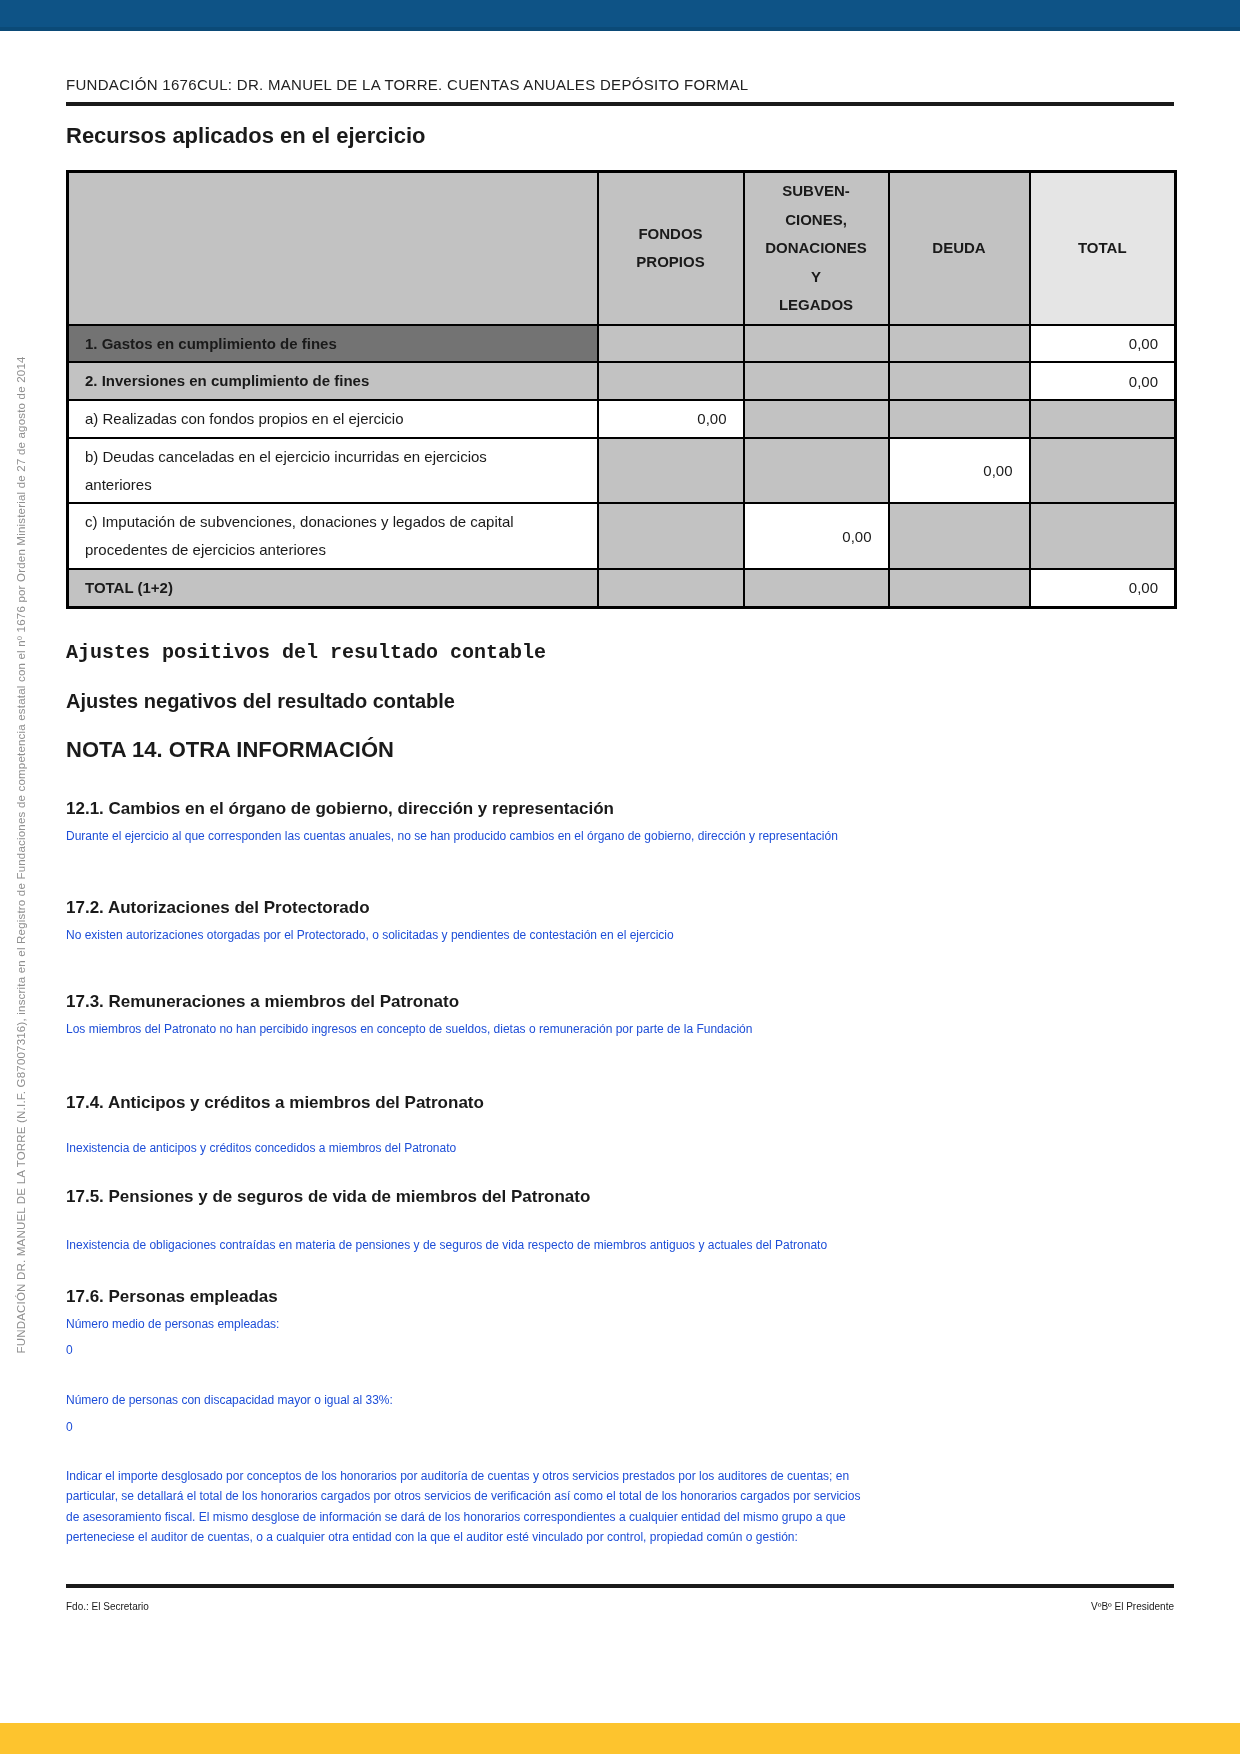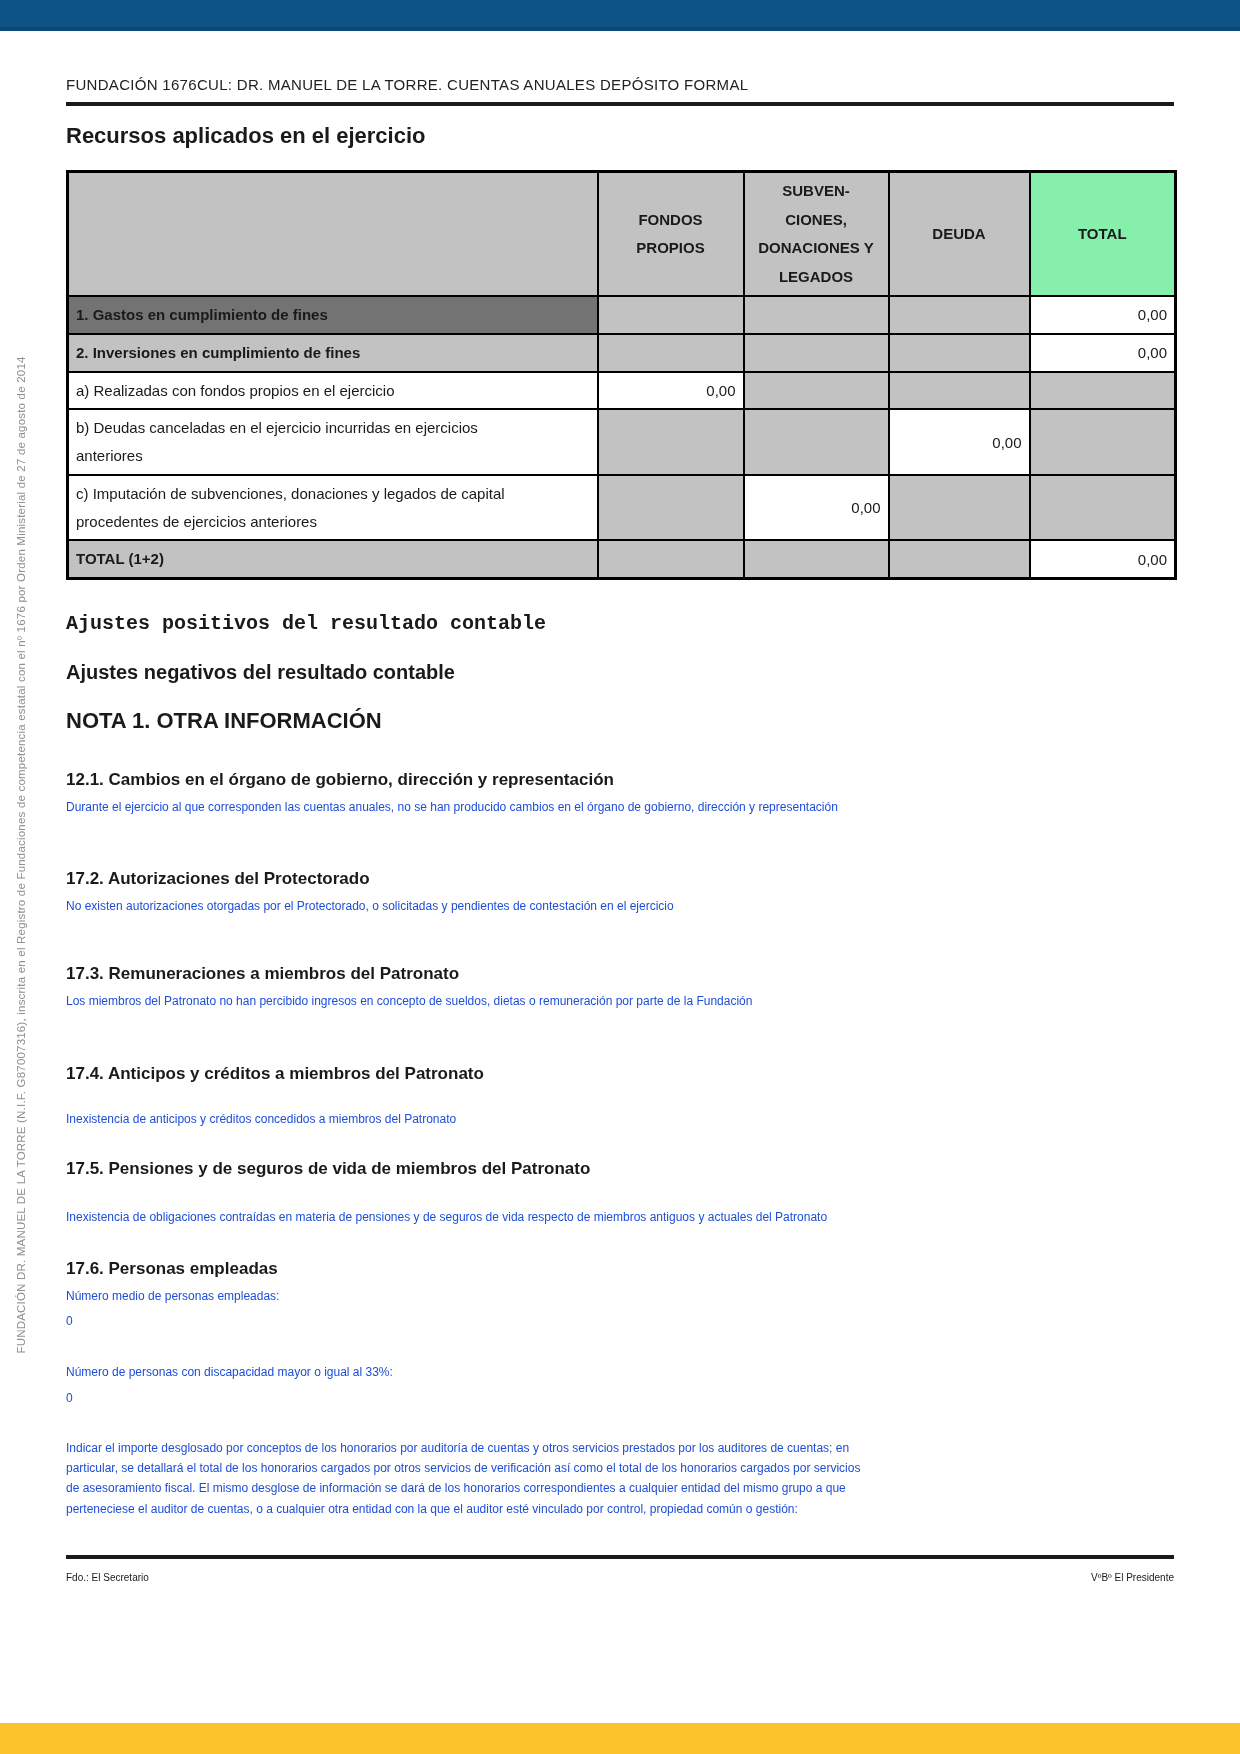--- a/index.html
+++ b/index.html
@@ -56,21 +56,21 @@
   table.recursos {
     margin-top: 21px;
     width: 100%;
     border-collapse: collapse;
     table-layout: fixed;
     border: 3px solid #000;
   }
   table.recursos th, table.recursos td {
     border: 2px solid #000;
     font-size: 15px;
-    padding: 4px 7px;
+    padding: 4px 16px;
     vertical-align: middle;
   }
   table.recursos th {
     height: 104px;
     font-weight: bold;
     text-align: center;
     white-space: pre-line;
     line-height: 1.9;
     background: #c2c2c2;
   }
@@ -130,21 +130,21 @@
     <thead>
       <tr>
         <th style="background: rgb(194, 194, 194);"></th>
         <th style="background: rgb(194, 194, 194);">FONDOS
 PROPIOS</th>
         <th style="background: rgb(194, 194, 194);">SUBVEN-
 CIONES,
 DONACIONES Y
 LEGADOS</th>
         <th style="background: rgb(194, 194, 194);">DEUDA</th>
-        <th style="background: #86efac;">TOTAL</th>
+        <th style="background: #e5e5e5;">TOTAL</th>
       </tr>
     </thead>
     <tbody>
       <tr class="single srow">
         <td class="lbl g" style="background: #737373;">1. Gastos en cumplimiento de fines</td>
         <td class="g" style="background: rgb(194, 194, 194);"></td>
         <td class="g" style="background: rgb(194, 194, 194);"></td>
         <td class="g" style="background: rgb(194, 194, 194);"></td>
         <td class="num">0,00</td>
       </tr>
@@ -184,21 +184,21 @@
         <td class="g" style="background: rgb(194, 194, 194);"></td>
         <td class="g" style="background: rgb(194, 194, 194);"></td>
         <td class="num">0,00</td>
       </tr>
     </tbody>
   </table>
 
   <h2 class="h-ajuste pos">Ajustes positivos del resultado contable</h2>
   <h2 class="h-ajuste neg">Ajustes negativos del resultado contable</h2>
 
-  <h2 class="h-nota">NOTA 1. OTRA INFORMACIÓN</h2>
+  <h2 class="h-nota">NOTA 14. OTRA INFORMACIÓN</h2>
 
   <div class="s171">
     <h3 class="sec">12.1. Cambios en el órgano de gobierno, dirección y representación</h3>
     <p class="body">Durante el ejercicio al que corresponden las cuentas anuales, no se han producido cambios en el órgano de gobierno, dirección y representación</p>
   </div>
 
   <div class="s172">
     <h3 class="sec">17.2. Autorizaciones del Protectorado</h3>
     <p class="body">No existen autorizaciones otorgadas por el Protectorado, o solicitadas y pendientes de contestación en el ejercicio</p>
   </div>

